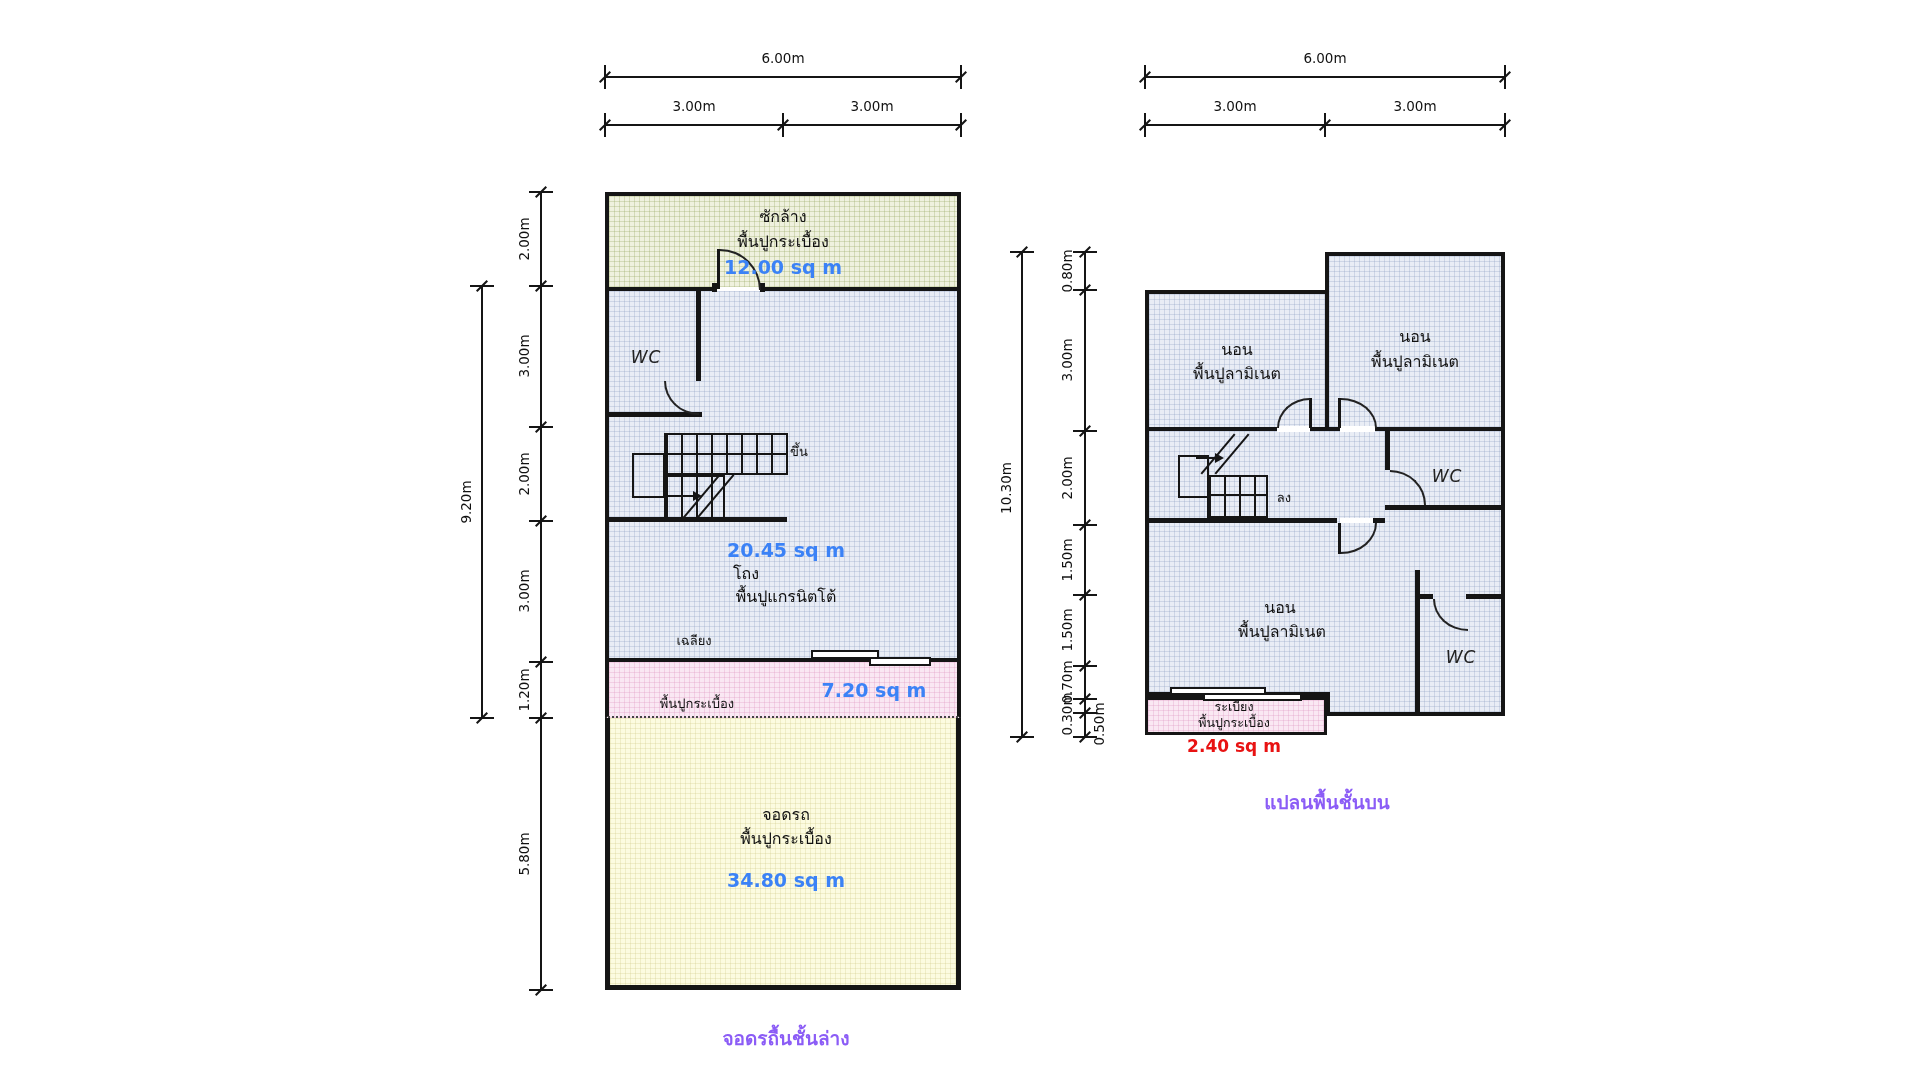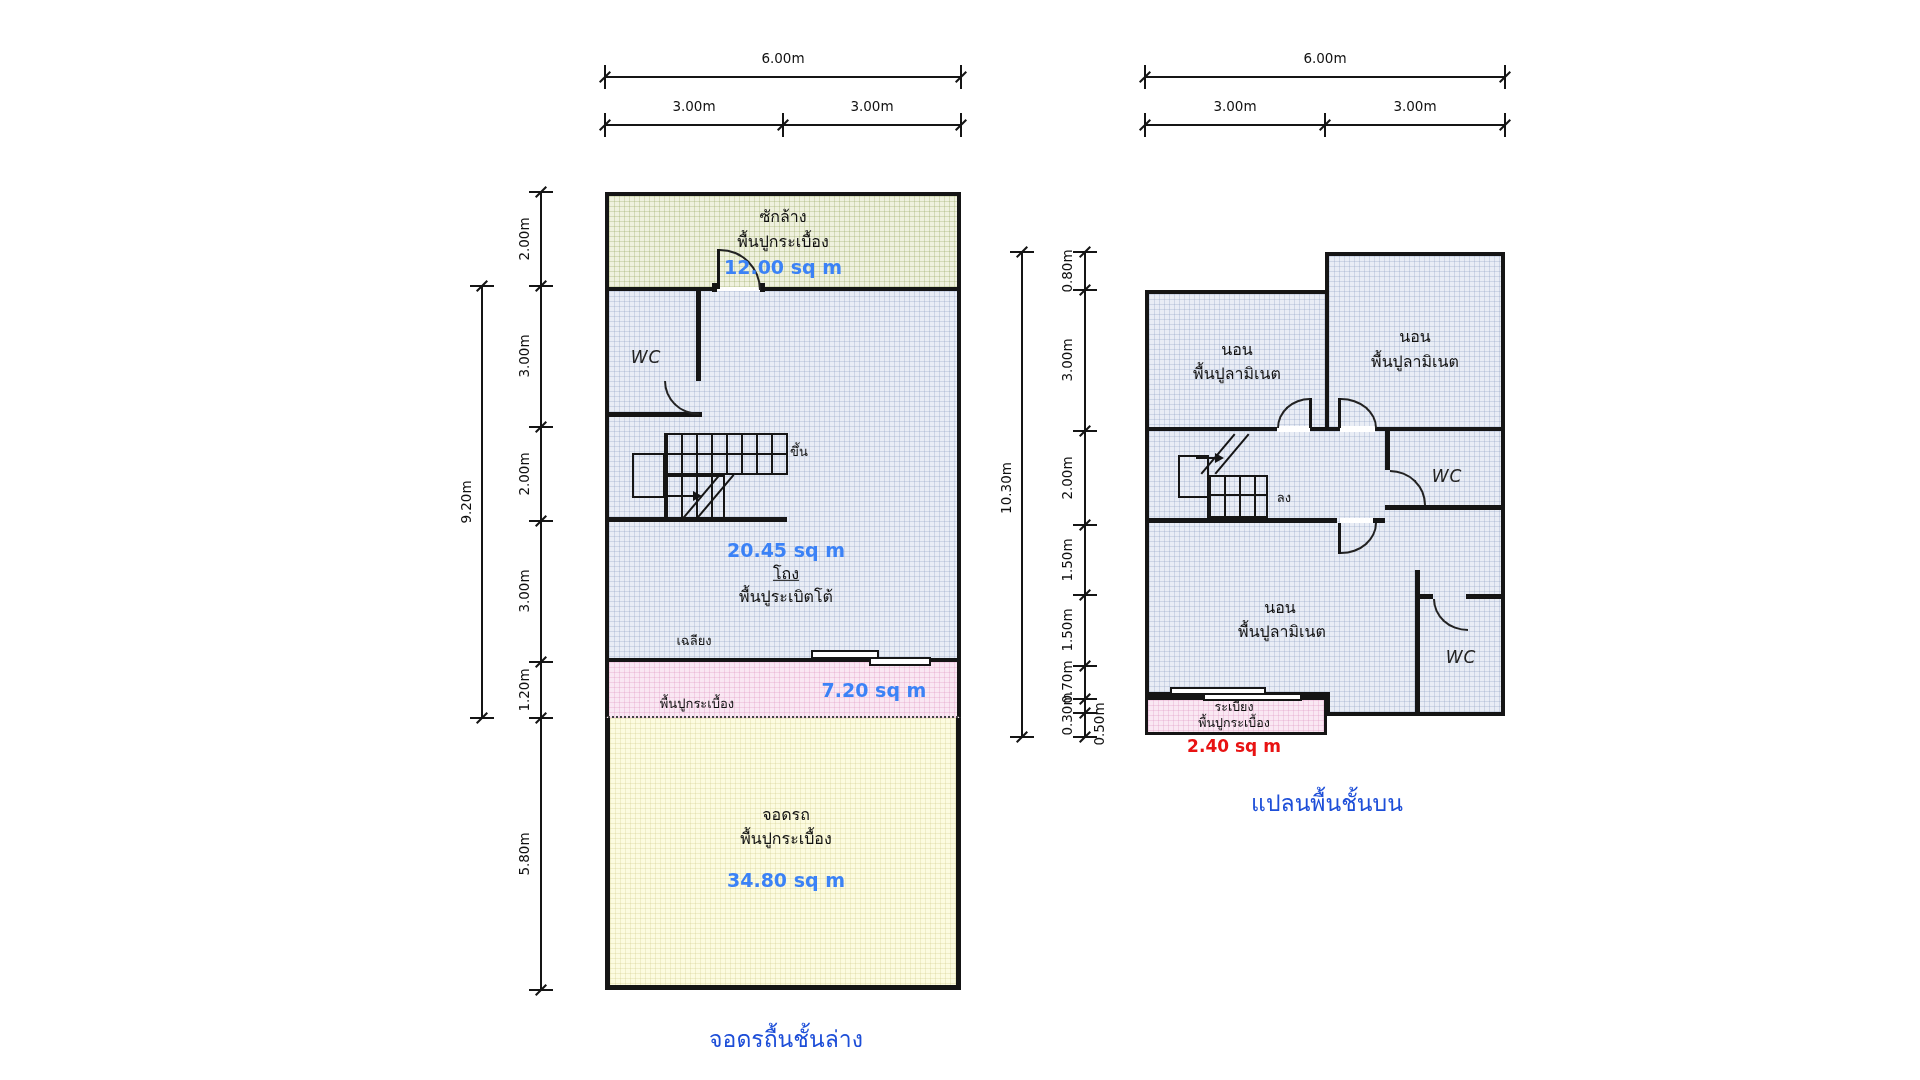--- a/index.html
+++ b/index.html
@@ -47,21 +47,21 @@
      background:#151515;transform:translate(-50%,-50%) rotate(-45deg);}
   
   .lb{position:absolute;transform:translate(-50%,-50%);white-space:nowrap;text-align:center;
       font-size:16px;line-height:1.15;}
   .lbv{position:absolute;transform:translate(-50%,-50%) rotate(-90deg);white-space:nowrap;font-size:13.5px;}
   .dim{font-size:13.5px;}
   .small{font-size:13px;}
   .tiny{font-size:12.5px;}
   .area{color:#3b82f6;font-weight:bold;font-size:19px;}
   .area-sm{color:#e81212;font-weight:bold;font-size:17px;}
-  .caption{color:#1d4ed8;font-weight:normal;font-size:23px;}
+  .caption{color:#8b5cf6;font-weight:bold;font-size:19px;}
   .wc{font-size:17px;letter-spacing:1px;color:#222;font-style:italic;}
   .arrow-head{position:absolute;width:0;height:0;border-top:5px solid transparent;
       border-bottom:5px solid transparent;border-left:9px solid #151515;}
 </style>
 </head>
 <body>
 
 <div id="canvas">
 
   <div>
@@ -95,22 +95,22 @@
     <div class="slide" style="left:869px;top:657px;width:62px;height:9px;"></div>
 
     <div class="lb" style="left:783px;top:217px;">ซักล้าง</div>
     <div class="lb" style="left:783px;top:242px;">พื้นปูกระเบื้อง</div>
     <div class="lb area" style="left:783px;top:268px;">12.00 sq m</div>
 
     <div class="lb wc" style="left:646px;top:358px;">WC</div>
     <div class="lb small" style="left:799px;top:452px;">ขึ้น</div>
 
     <div class="lb area" style="left:786px;top:551px;">20.45 sq m</div>
-    <div class="lb" style="left:786px;top:574px;text-decoration:underline;">โถง</div>
-    <div class="lb" style="left:786px;top:597px;">พื้นปูระเบิตโต้</div>
+    <div class="lb" style="left:746px;top:574px;">โถง</div>
+    <div class="lb" style="left:786px;top:597px;">พื้นปูแกรนิตโต้</div>
 
     <div class="lb small" style="left:694px;top:641px;">เฉลียง</div>
     <div class="lb small" style="left:697px;top:704px;">พื้นปูกระเบื้อง</div>
     <div class="lb area" style="left:874px;top:691px;">7.20 sq m</div>
 
     <div class="lb" style="left:786px;top:815px;">จอดรถ</div>
     <div class="lb" style="left:786px;top:839px;">พื้นปูกระเบื้อง</div>
     <div class="lb area" style="left:786px;top:881px;">34.80 sq m</div>
 
     <div class="lb caption" style="left:786px;top:1039px;">จอดรถื้นชั้นล่าง</div>

